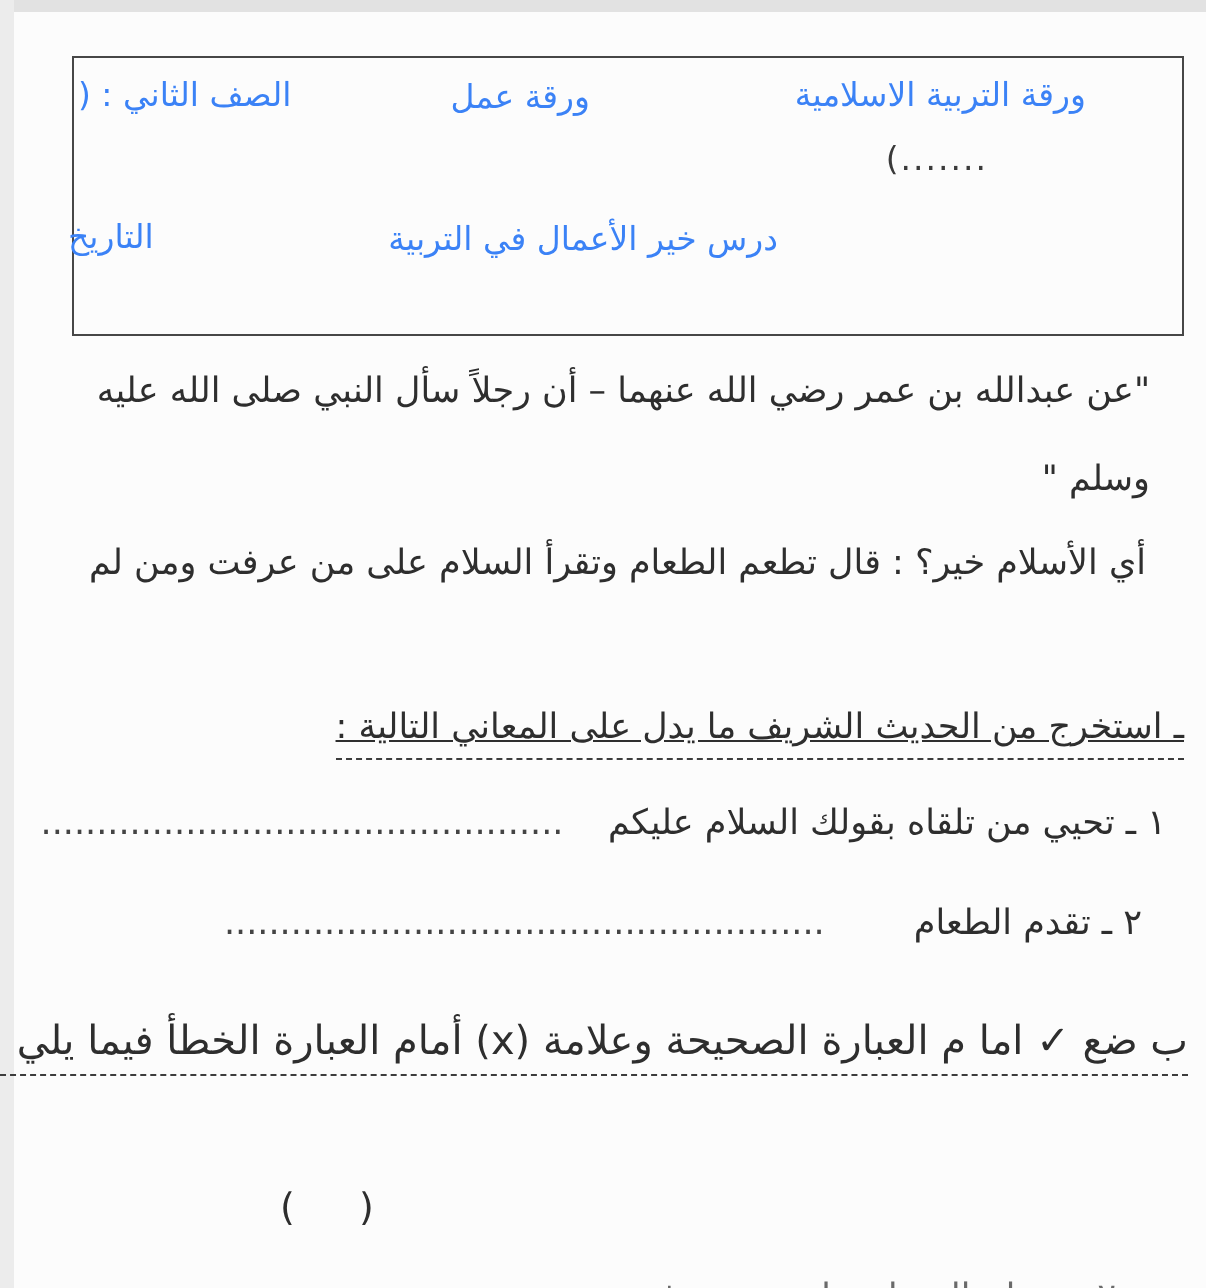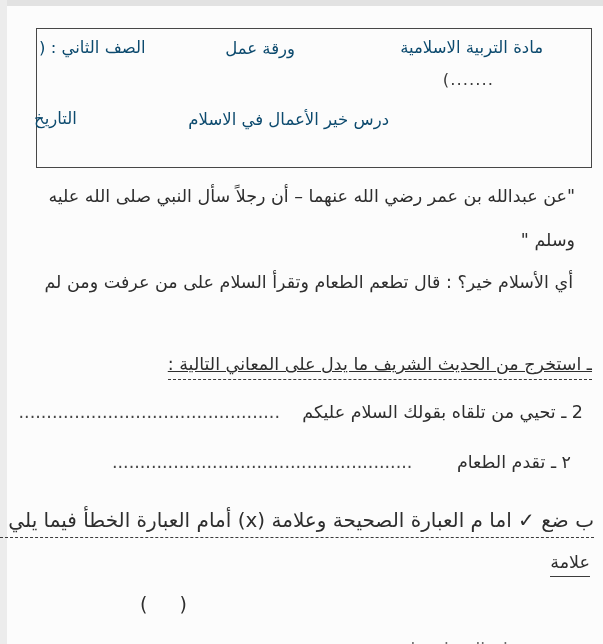--- a/index.html
+++ b/index.html
@@ -23,21 +23,21 @@
     position:absolute;top:0;left:0;width:7px;height:644px;
     background:#ececec;
   }
   
   .header-box{
     position:absolute;top:28px;left:36px;
     width:554px;height:138px;
     border:1.6px solid #474747;
     background:transparent;
   }
-  .hb-item{position:absolute;font-size:16.5px;white-space:nowrap;color:#0c4a6e;}
+  .hb-item{position:absolute;font-size:16.5px;white-space:nowrap;color:#3b82f6;}
   .hb-subject{top:9px;right:48px;}
   .hb-doctype{top:10px;right:296px;}
   .hb-grade{top:9px;left:2px;}
   .hb-grade-blank{top:41px;right:97px;direction:ltr;letter-spacing:1px;color:#3a3a3a;}
   .hb-student{top:80px;right:5px;}
   .hb-lesson{top:81px;right:202px;}
   .hb-datelabel{top:80px;left:-3px;}
   .hb-dateval{top:111px;right:32px;direction:ltr;letter-spacing:0.5px;}
   
   .line{
@@ -80,52 +80,49 @@
   }
 </style>
 </head>
 <body>
 
 <div class="page">
   <div class="scan-top-strip"></div>
   <div class="scan-left-strip"></div>
 
   <div class="header-box">
-    <span class="hb-item hb-subject">مادة التربية الاسلامية</span>
+    <span class="hb-item hb-subject">ورقة التربية الاسلامية</span>
     <span class="hb-item hb-doctype">ورقة عمل</span>
     <span class="hb-item hb-grade">الصف الثاني : (</span>
     <bdo dir="ltr" class="hb-item hb-grade-blank">(.......</bdo>
-    <span class="hb-item hb-lesson">درس خير الأعمال في الاسلام</span>
+    <span class="hb-item hb-lesson">درس خير الأعمال في التربية</span>
     <span class="hb-item hb-datelabel">التاريخ</span>
   </div>
 
   <div class="line quote-l1">"عن عبدالله بن عمر رضي الله عنهما – أن رجلاً سأل النبي صلى الله عليه</div>
   <div class="line quote-l2">وسلم "</div>
   <div class="line quote-l3">أي الأسلام  خير؟ : قال تطعم الطعام وتقرأ السلام على من عرفت ومن لم</div>
 
   <div class="line sec-a-heading">
     <span class="underline-dashed">ـ استخرج من الحديث الشريف ما يدل على المعاني التالية :</span>
   </div>
 
   <div class="line item-a1">
-    <span>2 ـ تحيي من تلقاه بقولك السلام عليكم</span>
+    <span>١ ـ تحيي من تلقاه بقولك السلام عليكم</span>
     <span>&nbsp;&nbsp;</span>
     <span class="dots">...............................................</span>
   </div>
 
   <div class="line item-a2">
     <span>٢ ـ تقدم الطعام</span>
     <span>&nbsp;&nbsp;&nbsp;&nbsp;&nbsp;&nbsp;</span>
     <span class="dots">......................................................</span>
   </div>
 
   <div class="line sec-b-heading">
     <span class="underline-dashed">ب ضع ✓ اما م العبارة الصحيحة وعلامة (x) أمام العبارة الخطأ فيما يلي :</span>
   </div>
 
-  <div class="line sec-b-sub">
-    <span class="underline-solid">علامة</span>
-  </div>
 
   <bdo dir="ltr" class="answer-blank">( )</bdo>
 
   <div class="clipped-line">٢ – يسلم المسلم على من يعرفهم</div>
 </div>
 
 </body></html>

